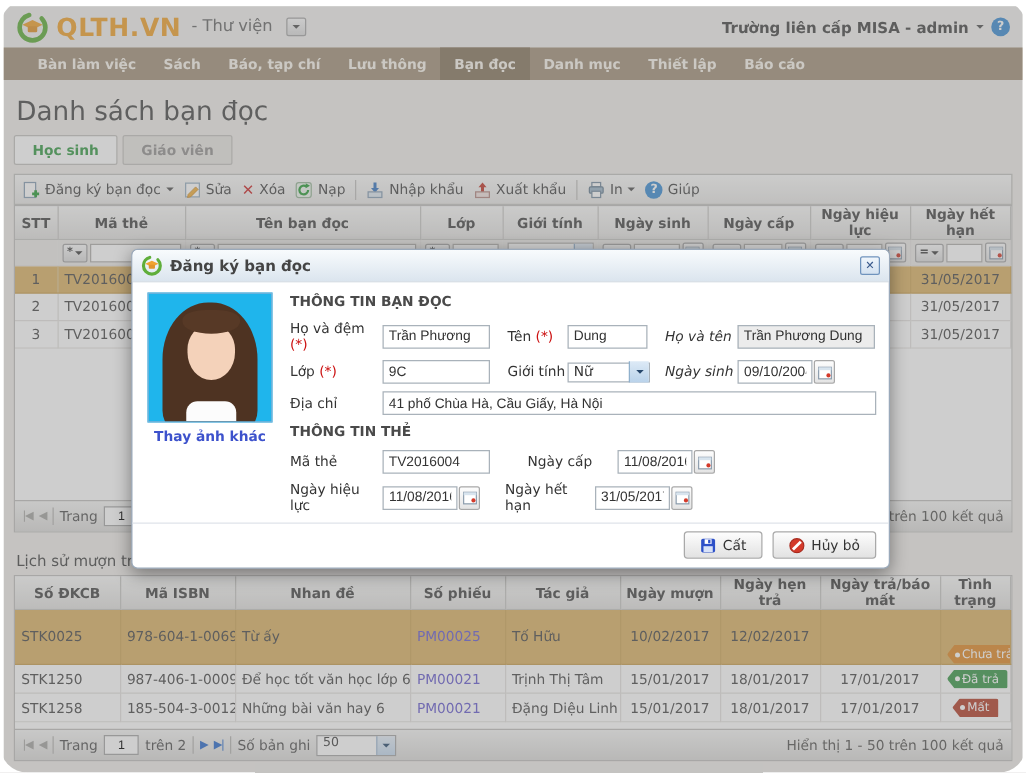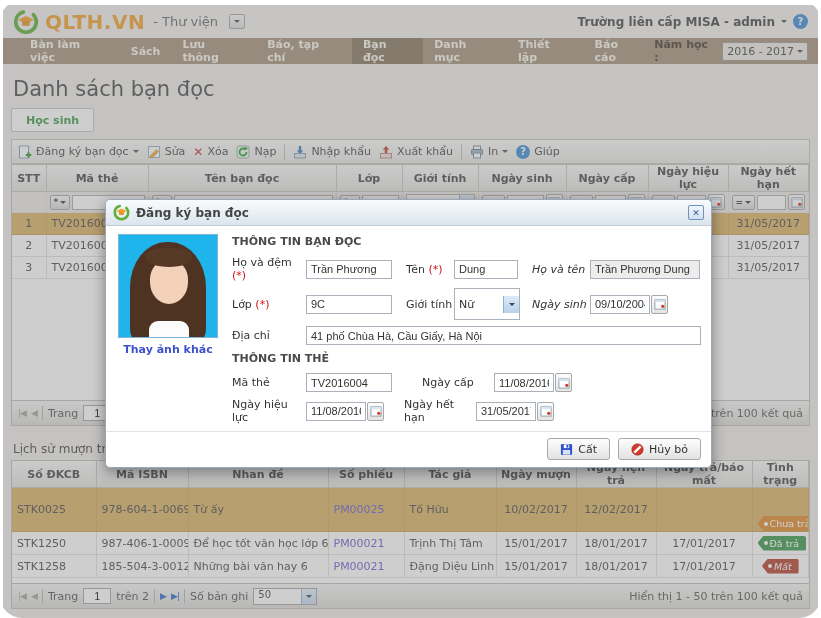--- a/index.html
+++ b/index.html
@@ -72,21 +72,21 @@
   .size-select { width:64px; height:17px; background:#fff; border:1px solid #a8a8a8; display:flex; font-size:10px; color:#444; padding-left:4px; }
   .size-select .selarr { height:15px; }
   .psummary { margin-left:auto; font-size:11px; color:#5a5957; }
   .hist-label { position:absolute; left:10px; top:437px; font-size:12px; color:#4a4a4a; }
 
   
   .badge { display:inline-block; position:relative; color:#fff; font-size:9.5px; line-height:15px; padding:0 7px 0 12px; border-radius:2px; clip-path:polygon(6px 0,100% 0,100% 100%,6px 100%,0 50%); }
   .badge::before { content:""; position:absolute; left:6px; top:5.5px; width:4px; height:4px; border-radius:50%; background:#fff; }
   .b-pending { background:#e08c2d;margin-top:28px; }
   .b-returned { background:#3e9a4c; }
-  .b-lost { background:#b5432e;font-style:italic; }
+  .b-lost { background:#b5432e; }
 
   
   .mask { position:absolute; left:3px; right:3px; top:5px; bottom:0; background:rgba(125,125,125,.38); z-index:50; }
   .dialog { position:absolute; left:105px; top:199px; width:607px; z-index:60; background:#fff; border:1px solid #9aa9ba; border-radius:5px; box-shadow:0 4px 14px rgba(0,0,0,.4); }
   .dlg-title { height:26px; background:linear-gradient(#f8fbfd,#dbe5ee); border-bottom:1px solid #c3cdd8; border-radius:5px 5px 0 0; display:flex; align-items:center; padding:0 7px; gap:6px; font-size:12px; font-weight:bold; color:#444; }
   .dlg-close { margin-left:auto; width:16px; height:15px; background:linear-gradient(#f0f6fc,#d3e1f0); border:1px solid #6f93bd; border-radius:2px; color:#3a5a8c; font-size:9px; font-weight:bold; display:flex; align-items:center; justify-content:center; }
   .dlg-body { display:flex; gap:12px; padding:7px 10px 4px 10px; }
   .photo-col { width:104px; flex:0 0 104px; text-align:center; }
   .photo { width:100px; height:104px; margin:1px auto 0; border:1px solid #7fb3d8; background:#1fb5ec; position:relative; overflow:hidden; }
   .ph-hair { position:absolute; left:11px; top:7px; width:76px; height:108px; background:#4e3322; border-radius:48% 48% 30% 30% / 42% 42% 20% 20%; }
@@ -99,21 +99,21 @@
   .frow { display:flex; align-items:center; margin-bottom:6px; }
   .l1 { width:74px; flex:0 0 74px; }
   .l2 { width:48px; flex:0 0 48px; margin-left:14px; }
   .l3 { width:58px; flex:0 0 58px; margin-left:14px;font-style:italic; }
   .l4 { width:72px; flex:0 0 72px; margin-left:30px; }
   .req { color:#cc1111; }
   .din { height:19px; border:1px solid #a9b2ba; font-size:11px; color:#333; padding:0 4px; background:#fff; }
   .w86 { width:86px; } .w64 { width:64px; } .w110 { width:110px; background:#ececec; } .wflex { flex:1; }
   .w60 { width:60px; }
   .datewrap { display:inline-flex; align-items:center; gap:1px; }
-  .selectbox { display:inline-flex; width:66px; height:32px; border:1px solid #a9b2ba; background:#fff; align-items:center; }
+  .selectbox { display:inline-flex; width:66px; height:16px; border:1px solid #a9b2ba; background:#fff; align-items:center; }
   .selectbox .val { flex:1; padding-left:4px; }
   .selarr2 { width:16px; height:17px; background:linear-gradient(#ddeaf6,#b9d2ea); border-left:1px solid #8fb0cc; display:flex; align-items:center; justify-content:center; color:#27476b; }
   .dlg-footer { border-top:1px solid #dfe4ea; padding:6px 10px 7px; display:flex; justify-content:flex-end; gap:8px; }
   .dbtn { display:inline-flex; align-items:center; gap:5px; height:22px; padding:0 12px; background:linear-gradient(#fdfdfd,#e2e2e2); border:1px solid #a9a9a9; border-radius:3px; font-size:11px; color:#333; font-family:inherit; }
 </style>
 </head>
 <body>
 
 <div id="app">
   <div class="screen">
@@ -134,38 +134,32 @@
       <div class="topbar-right">
         <span class="user-name">Trường liên cấp MISA - admin</span>
         <i class="tri-down tri-sm" style="color:#555"></i>
         <span class="help-circle">?</span>
       </div>
     </div>
 
     <div class="navbar">
       <div class="nav-item">Bàn làm việc</div>
       <div class="nav-item">Sách</div>
+      <div class="nav-item">Báo, tạp chí</div>
       <div class="nav-item">Lưu thông</div>
-      <div class="nav-item">Báo, tạp chí</div>
       <div class="nav-item active">Bạn đọc</div>
       <div class="nav-item">Danh mục</div>
       <div class="nav-item">Thiết lập</div>
       <div class="nav-item">Báo cáo</div>
-      <div class="nav-right">
-        <span class="lbl">Năm học :</span>
-        <span class="year-select">
-          <span>2016 - 2017</span>
-          <i class="tri-down tri-sm" style="color:#555"></i>
-        </span>
-      </div>
     </div>
 
     <div class="page-title">Danh sách bạn đọc</div>
     <div class="tabs">
       <div class="tab active">Học sinh</div>
+      <div class="tab inactive">Giáo viên</div>
     </div>
 
     <div class="toolbar">
       <span class="tbtn">
         <svg class="icon14" viewBox="0 0 14 14">
             <rect x="1.5" y="1" width="9" height="12" fill="#fff" stroke="#8aa0b5"></rect>
             <path d="M10.5 7.2v5.6M7.7 10h5.6" stroke="#2e9e3a" stroke-width="2.2"></path>
           </svg>
         <span>Đăng ký bạn đọc</span>
         <i class="tri-down tri-sm" style="color:#555"></i>

